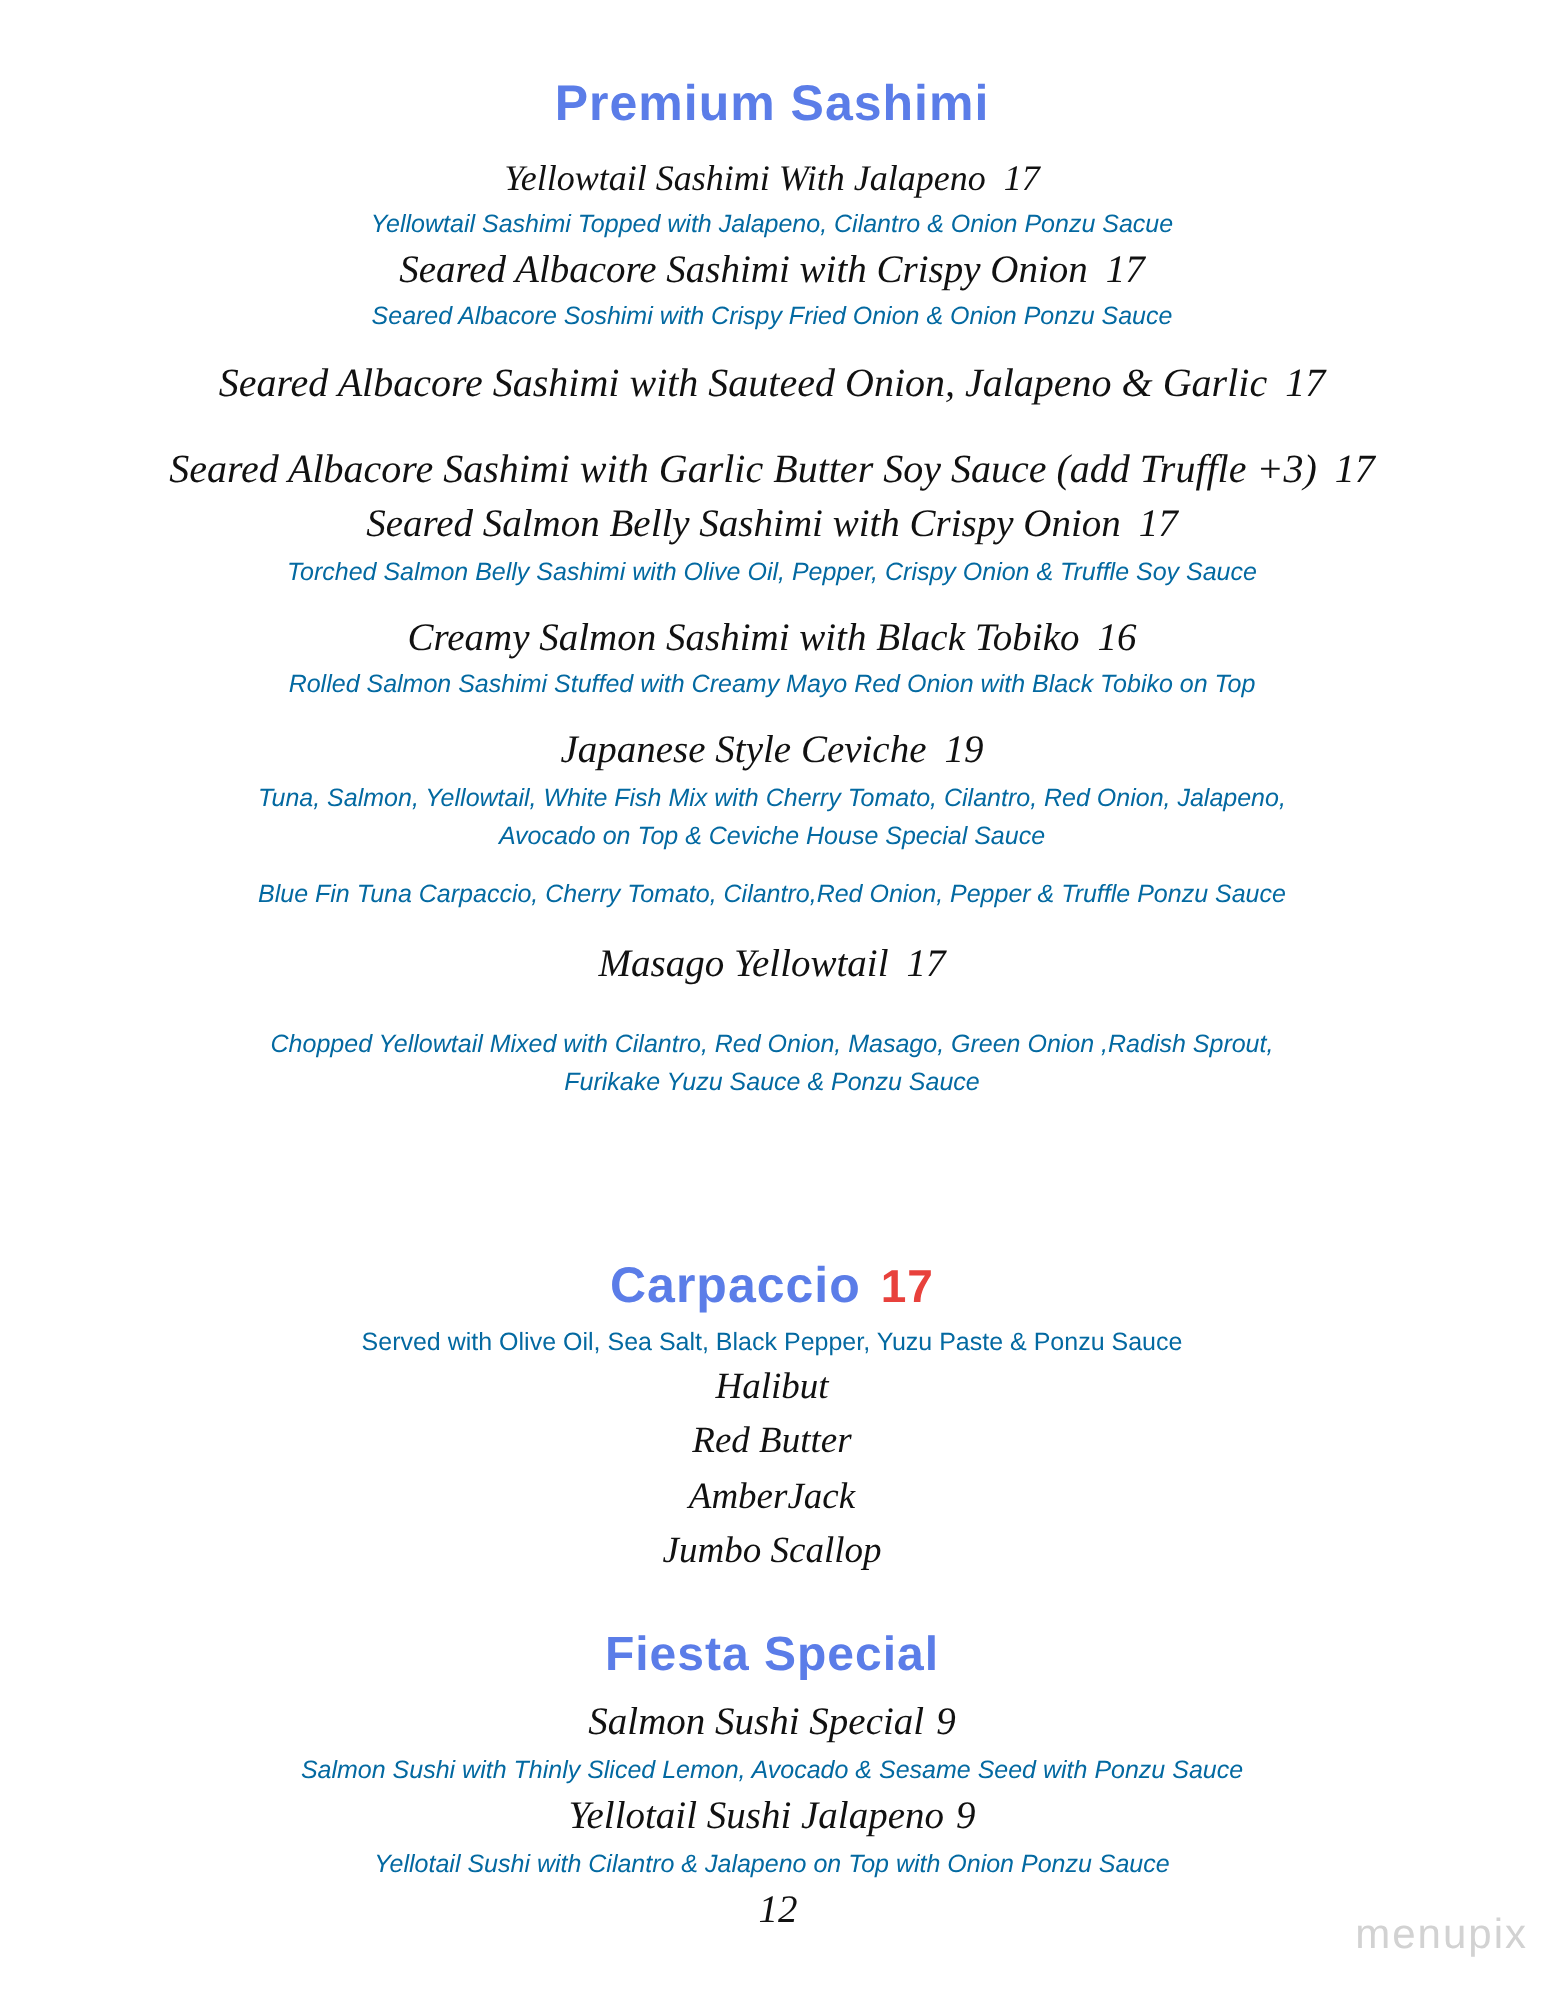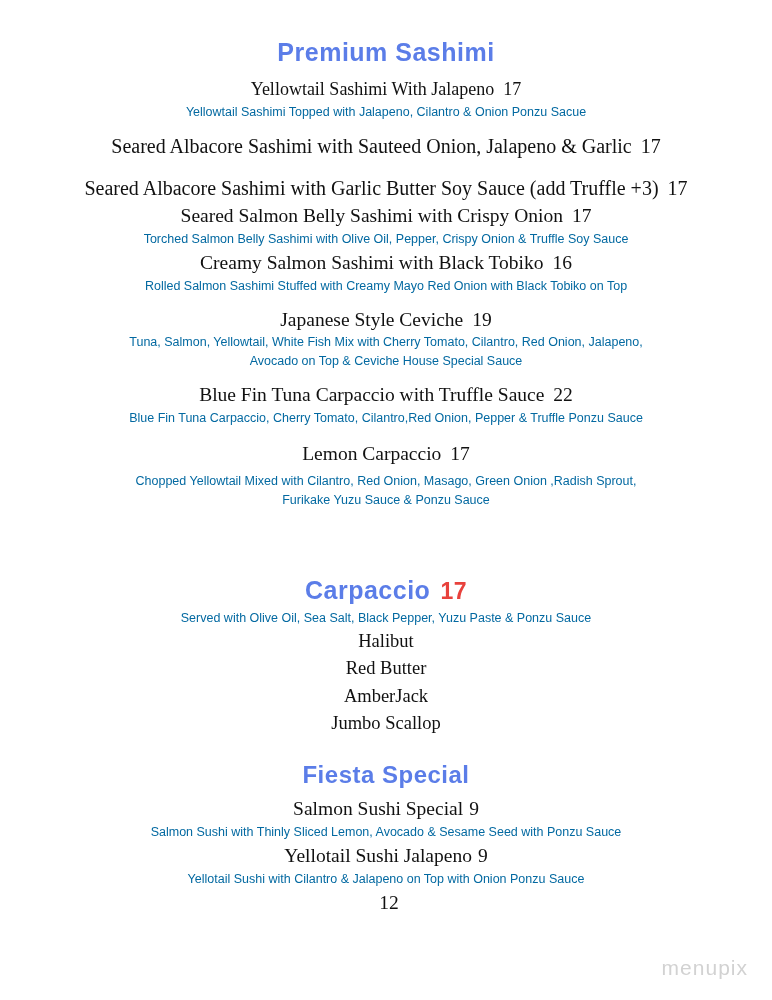--- a/index.html
+++ b/index.html
@@ -39,20 +39,21 @@
     font-size: 25px;
     margin: 0 0 4px 0;
   }
   .section-title.fiesta {
     font-size: 24px;
     margin: 0 0 6px 0;
   }
   .item {
     margin: 0;
     padding: 0;
+    font-style: italic;
   }
   .item-name {
     font-family: "Liberation Serif", serif;
     font-size: 18px;
     color: #111111;
     line-height: 1.42;
     white-space: nowrap;
   }
   .item-name.big {
     font-size: 19.5px;
@@ -75,21 +76,21 @@
   .spacer-md {
     height: 24px;
   }
   .carp-list .item-name {
     font-family: "Liberation Serif", serif;
     font-size: 18.5px;
     line-height: 1.48;
   }
   .watermark {
     position: absolute;
-    right: 24px;
+    right: 8px;
     bottom: 58px;
     font-family: "Liberation Sans", sans-serif;
     font-size: 21px;
     letter-spacing: 1px;
     color: #d2d2d2;
     user-select: none;
     text-align: center;
   }
   .title-inline-price {
     color: #e8413c;
@@ -106,66 +107,69 @@
   <div class="section">
     <div class="section-title sashimi">Premium Sashimi</div>
 
     <div class="item">
       <div class="item-name">
         <span>Yellowtail Sashimi With Jalapeno</span><span class="price">17</span>
       </div>
       <div class="item-desc">Yellowtail Sashimi Topped with Jalapeno, Cilantro &amp; Onion Ponzu Sacue</div>
     </div>
 
+    <div class="item">
+      <div class="item-name big">
+        <span>Seared Albacore Sashimi with Crispy Onion</span><span class="price">17</span>
+      </div>
+      <div class="item-desc">Seared Albacore Soshimi with Crispy Fried Onion &amp; Onion Ponzu Sauce</div>
+    </div>
 
     <div class="item" style="margin-top:10px;">
       <div class="item-name bigger">
         <span>Seared Albacore Sashimi with Sauteed Onion, Jalapeno &amp; Garlic</span><span class="price">17</span>
       </div>
     </div>
 
     <div class="item" style="margin-top:14px;">
       <div class="item-name bigger">
         <span>Seared Albacore Sashimi with Garlic Butter Soy Sauce (add Truffle +3)</span><span class="price">17</span>
       </div>
     </div>
 
     <div class="item" style="">
       <div class="item-name big">
         <span>Seared Salmon Belly Sashimi with Crispy Onion</span><span class="price">17</span>
       </div>
       <div class="item-desc">Torched Salmon Belly Sashimi with Olive Oil, Pepper, Crispy Onion &amp; Truffle Soy Sauce</div>
     </div>
 
-    <div class="item" style="">
+    <div class="item" style="margin-top:10px;">
       <div class="item-name big">
         <span>Creamy Salmon Sashimi with Black Tobiko</span><span class="price">16</span>
       </div>
       <div class="item-desc">Rolled Salmon Sashimi Stuffed with Creamy Mayo Red Onion with Black Tobiko on Top</div>
     </div>
 
     <div class="item" style="margin-top:10px;">
       <div class="item-name big">
         <span>Japanese Style Ceviche</span><span class="price">19</span>
       </div>
       <div class="item-desc" style="max-width:560px;margin:0 auto;">Tuna, Salmon, Yellowtail, White Fish Mix with Cherry Tomato, Cilantro, Red Onion, Jalapeno, Avocado on Top &amp; Ceviche House Special Sauce</div>
     </div>
 
     <div class="item" style="margin-top:10px;">
-      <div class="item-name big">
-        <span>Blue Fin Tuna Carpaccio with Truffle Sauce</span><span class="price">22</span>
-      </div>
       <div class="item-desc">Blue Fin Tuna Carpaccio, Cherry Tomato, Cilantro,Red Onion, Pepper &amp; Truffle Ponzu Sauce</div>
     </div>
 
     <div class="item" style="margin-top:12px;">
       <div class="item-name big">
-        <span>Lemon Carpaccio</span><span class="price">17</span>
-      </div>
-      <div class="item-desc" style="max-width:540px;margin:4px auto;">Chopped Yellowtail Mixed with Cilantro, Red Onion, Masago, Green Onion ,Radish Sprout, Furikake  Yuzu Sauce &amp; Ponzu Sauce</div>
+        <span>Masago Yellowtail</span><span class="price">17</span>
+      </div>
+      <div class="item-desc" style="max-width:540px;margin:16px auto;">Chopped Yellowtail Mixed with Cilantro, Red Onion, Masago, Green Onion ,Radish Sprout, Furikake  Yuzu Sauce &amp; Ponzu Sauce</div>
     </div>
   </div>
 
   <div class="spacer-lg"></div>
 
   <div class="section carp-list">
     <div class="section-title carpaccio">
       <span>Carpaccio</span><span class="title-inline-price">17</span>
     </div>
     <div class="item-desc">Served with Olive Oil, Sea Salt, Black Pepper, Yuzu Paste &amp; Ponzu Sauce</div>

